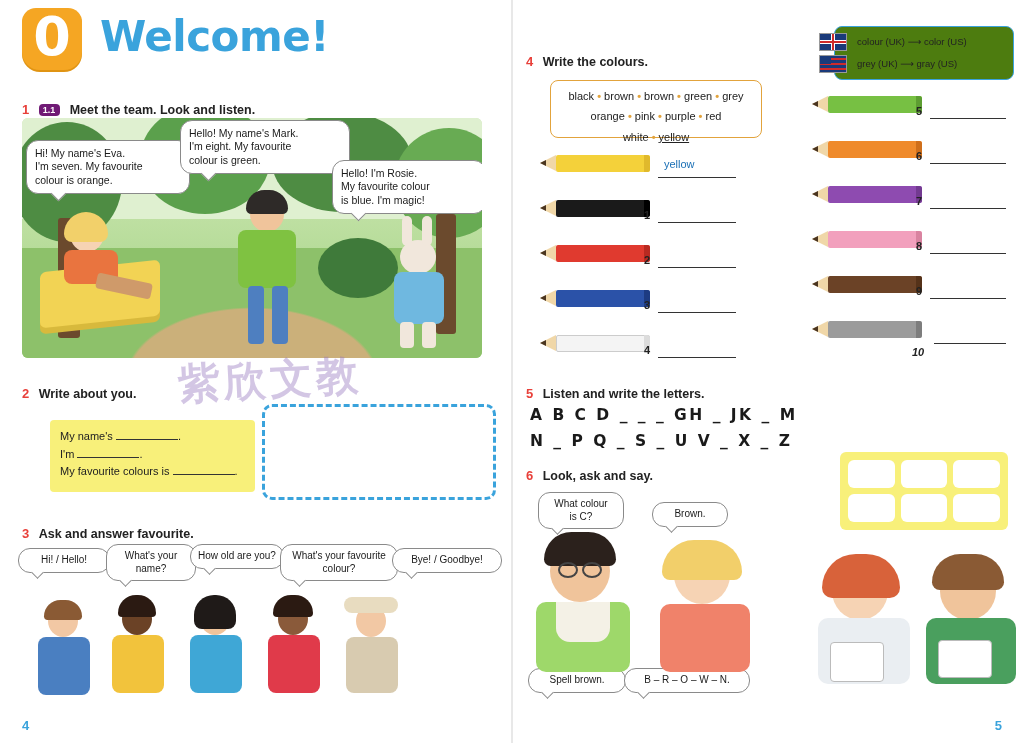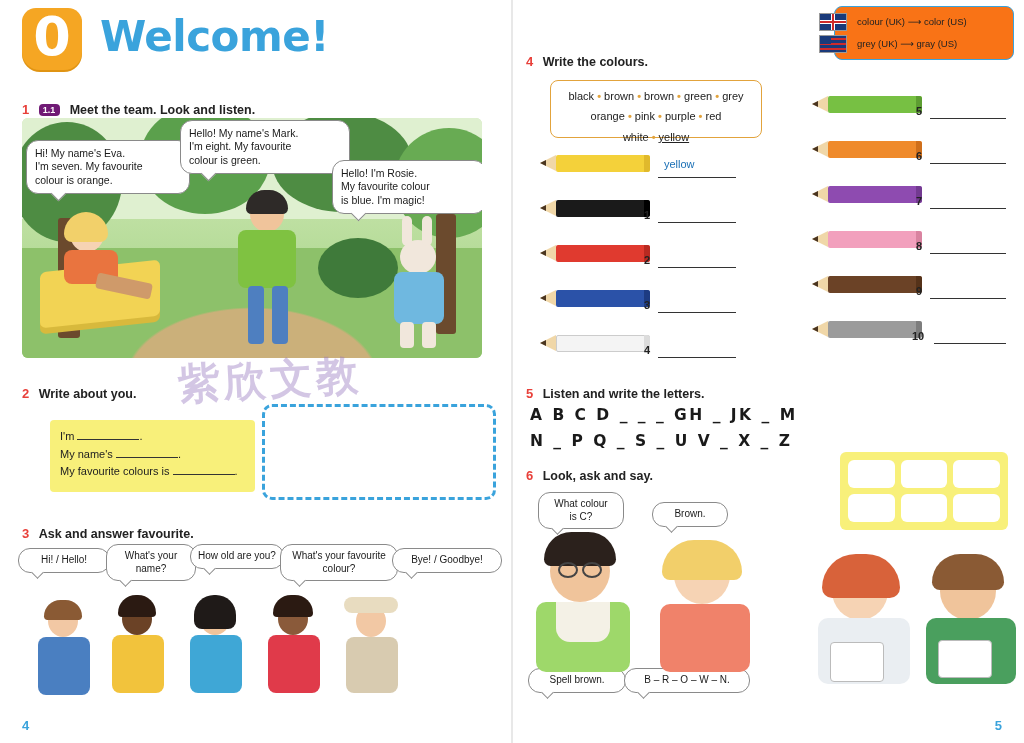--- a/index.html
+++ b/index.html
@@ -101,22 +101,22 @@
     font-size:10px;line-height:1.25;text-align:center;padding:5px 6px;color:#1a1a1a;
   }
   .q-bubble:after{
     content:"";position:absolute;width:8px;height:8px;background:#fff;left:14px;bottom:-5px;
     border-right:1.4px solid #8a8a8a;border-bottom:1.4px solid #8a8a8a;transform:rotate(45deg);
   }
   .child{position:absolute;bottom:28px;}
 
   
   .flag-box{
-    position:absolute;left:322px;top:6px;width:178px;height:52px;
-    border:1.6px solid #3aa3dc;border-radius:8px;background:#f97316;
+    position:absolute;left:322px;top:26px;width:178px;height:52px;
+    border:1.6px solid #3aa3dc;border-radius:8px;background:#4d7c0f;
   }
   .flag{position:absolute;width:26px;height:16px;border:1px solid #999;}
   .flag-txt{position:absolute;font-size:9.5px;color:#222;}
 
   .colour-box{
     position:absolute;left:38px;top:80px;width:212px;height:58px;
     border:1.6px solid #e2a33c;border-radius:8px;background:#fff;
     text-align:center;font-size:11px;line-height:1.85;color:#222;padding-top:5px;
     box-sizing:border-box;
   }
@@ -234,25 +234,25 @@
       </div>
     </div>
 
     <div class="ex" style="left:22px;top:384px;">
       <span class="ex-num">2</span>
       <span class="ex-title">Write about you.</span>
     </div>
     <div class="dashed-box"></div>
     <div class="yellow-box">
       <div>
+        <span>My name's</span>
+        <span class="blank"></span><span>.</span>
+      </div>
+      <div>
         <span>I'm</span>
-        <span class="blank"></span><span>.</span>
-      </div>
-      <div>
-        <span>My name's</span>
         <span class="blank"></span><span>.</span>
       </div>
       <div>
         <span>My favourite colours is</span>
         <span class="blank"></span><span>.</span>
       </div>
     </div>
 
     <div class="ex" style="left:22px;top:524px;">
       <span class="ex-num">3</span>
@@ -441,21 +441,21 @@
     </div>
     <div class="ans-num" style="left:404px;top:285px;">9</div>
     <div class="ans-line" style="left:418px;top:297px;width:76px;"></div>
 
     <div class="pencil" style="left:300px;top:321px;">
       <div class="tipwood"></div>
         <div class="lead"></div>
       <div class="barrel" style="width:94px;background:#9b9b9b;"></div>
       <div class="end" style="left:104px;background:#7d7d7d;"></div>
     </div>
-    <div class="ans-num" style="left:400px;top:330px;">10</div>
+    <div class="ans-num" style="left:400px;top:346px;font-style:italic;">10</div>
     <div class="ans-line" style="left:422px;top:342px;width:72px;"></div>
 
     <div class="ex" style="left:14px;top:384px;">
       <span class="ex-num">5</span>
       <span class="ex-title">Listen and write the letters.</span>
     </div>
     <div class="letters" style="left:18px;top:406px;">
       <span>A B C D _ _ _ GH _ JK _ M</span>
     </div>
     <div class="letters" style="left:18px;top:432px;">

